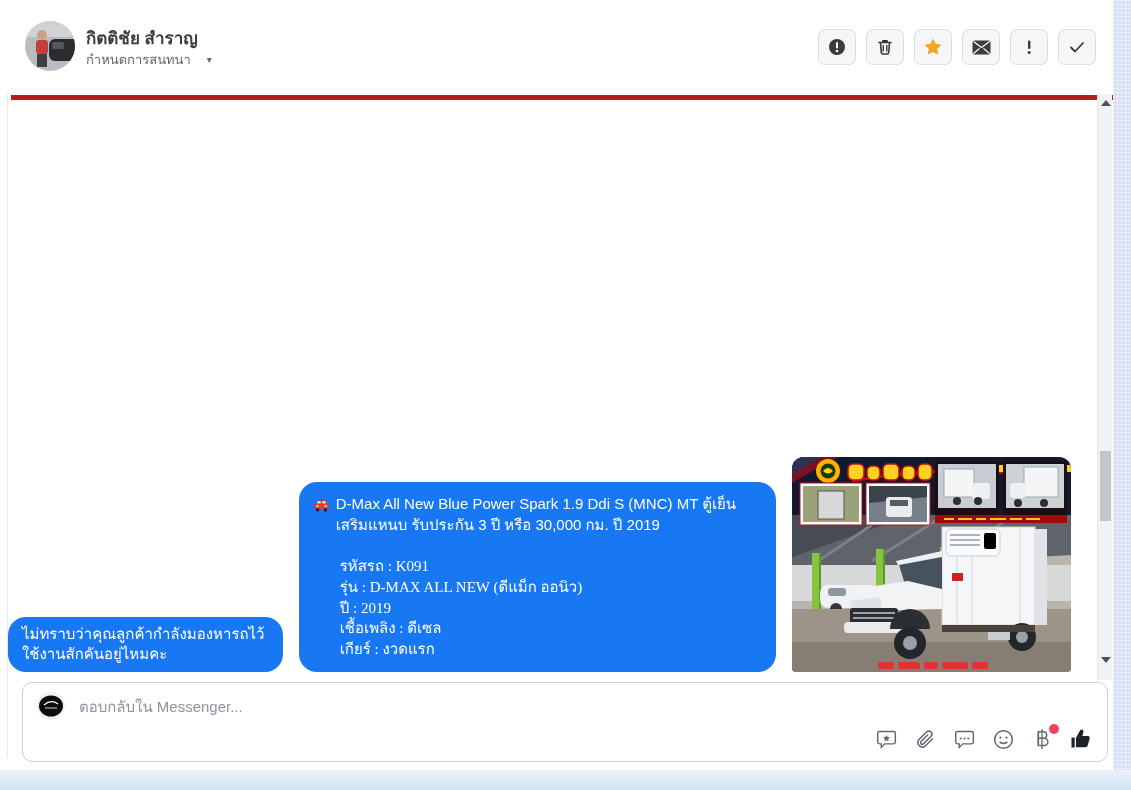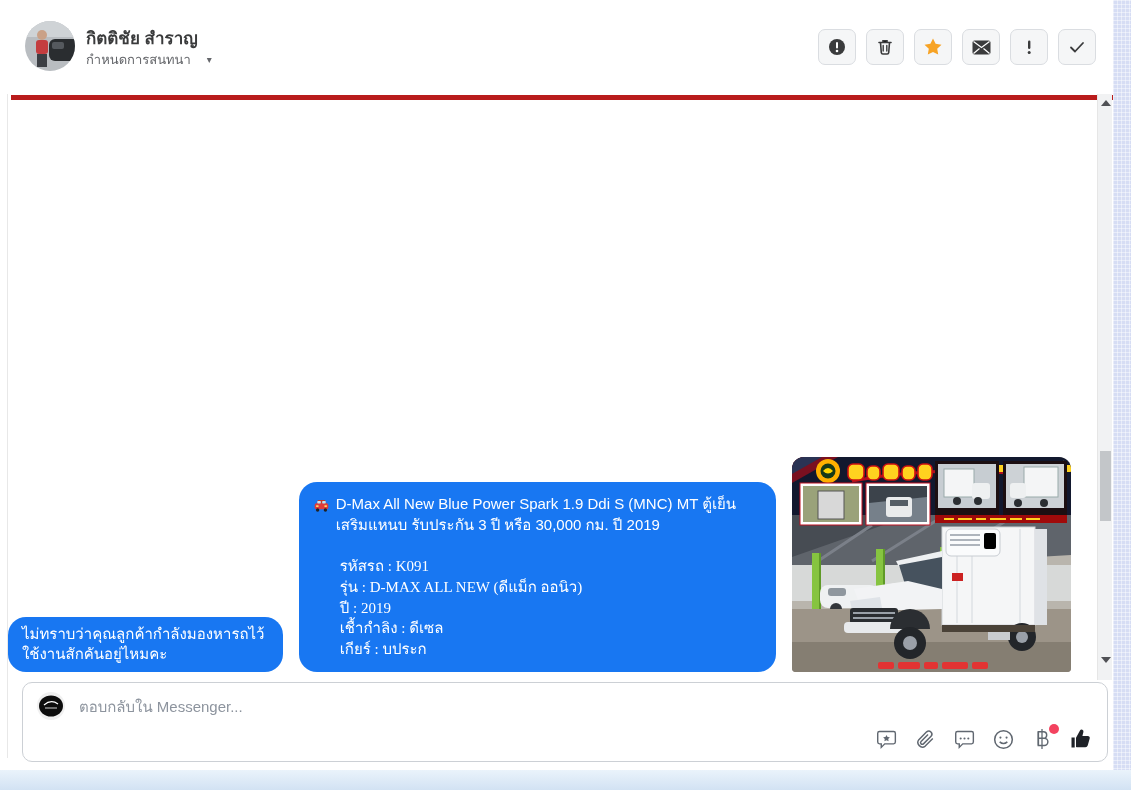--- a/index.html
+++ b/index.html
@@ -161,24 +161,24 @@
       <div class="line indent">
           <span>รหัสรถ : K091</span>
         </div>
       <div class="line indent">
           <span>รุ่น : D-MAX ALL NEW (ดีแม็ก ออนิว)</span>
         </div>
       <div class="line indent">
           <span>ปี : 2019</span>
         </div>
       <div class="line indent">
-          <span>เชื้ากำลิง : ดีเซล</span>
-        </div>
-      <div class="line indent">
-          <span>เกียร์ : บประก</span>
+          <span>เชื้อเพลิง : ดีเซล</span>
+        </div>
+      <div class="line indent">
+          <span>เกียร์ : งวดแรก</span>
         </div>
     </div>
 
     <div class="photo">
       <svg width="279" height="215" viewBox="0 0 279 215">
 
         <rect width="279" height="215" fill="#b9b5ad"></rect>
 
         <polygon points="0,58 279,58 279,98 0,114" fill="#5f646b"></polygon>
         <polygon points="0,58 120,58 0,100" fill="#474c53"></polygon>

